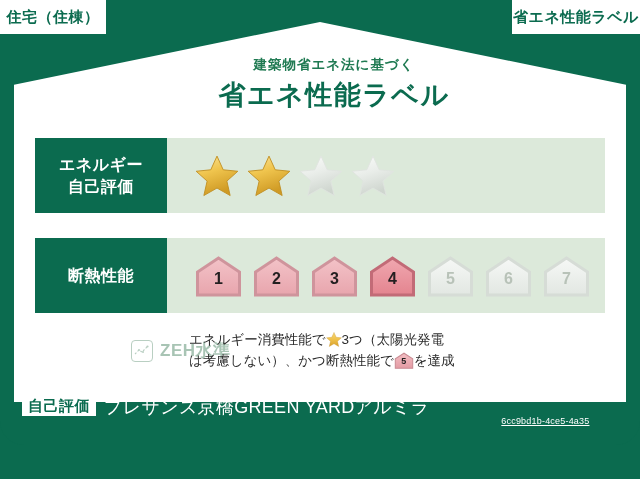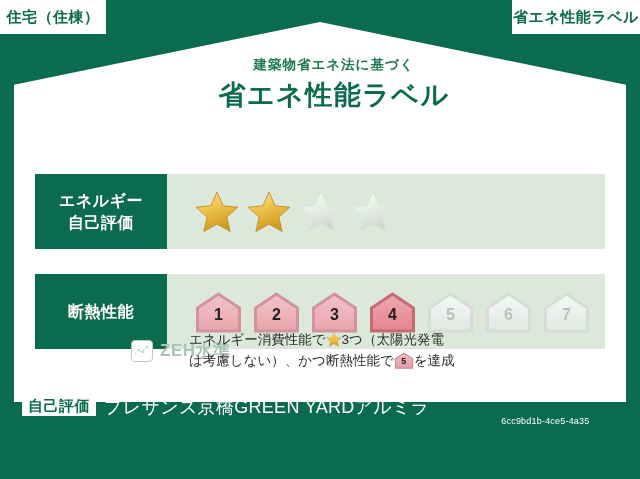--- a/index.html
+++ b/index.html
@@ -39,21 +39,21 @@
     color:#1f7a52; font-size:13.5px; font-weight:bold; letter-spacing:1px;
   }
   #title-main {
     color:#0b6b4f; font-size:27px; font-weight:bold;
     letter-spacing:1.5px; margin-top:3px;
   }
 
   
   .rating-row {
     position:absolute; left:35px; width:570px; height:75px;
-    display:flex; background:#dce9da;margin-top:36px;
+    display:flex; background:#dce9da;
   }
   #row-energy     { top:138px; }
   #row-insulation { top:238px; }
   .row-label {
     width:132px; background:#0b6b4f; color:#ffffff;
     font-size:16px; font-weight:bold; line-height:1.35;
     display:flex; flex-direction:column; align-items:center; justify-content:center;
     letter-spacing:0.5px; flex:none;
   }
   .row-body {
@@ -110,21 +110,21 @@
   #footer-left { display:flex; align-items:center; padding-left:22px; gap:8px; }
   #self-eval-badge {
     background:#ffffff; color:#0b6b4f; font-weight:bold; font-size:15px;
     padding:0 6px; letter-spacing:0.5px;
   }
   #building-name { font-size:18px; letter-spacing:0.3px; }
   #footer-right {
     margin-left:auto; padding-right:22px; text-align:center; line-height:1.25;
   }
   #eval-date { font-size:14px; font-weight:bold; letter-spacing:0.2px; }
-  #doc-id { font-size:9px; margin-top:12px; letter-spacing:0.2px; }
+  #doc-id { font-size:9px; margin-top:12px; letter-spacing:0.2px;text-decoration:underline; }
 </style>
 </head>
 <body>
 
 <div id="label-root">
 
   <div id="house-panel"></div>
 
   <div class="corner-badge" id="badge-left">住宅（住棟）</div>
   <div class="corner-badge" id="badge-right">省エネ性能ラベル</div>

